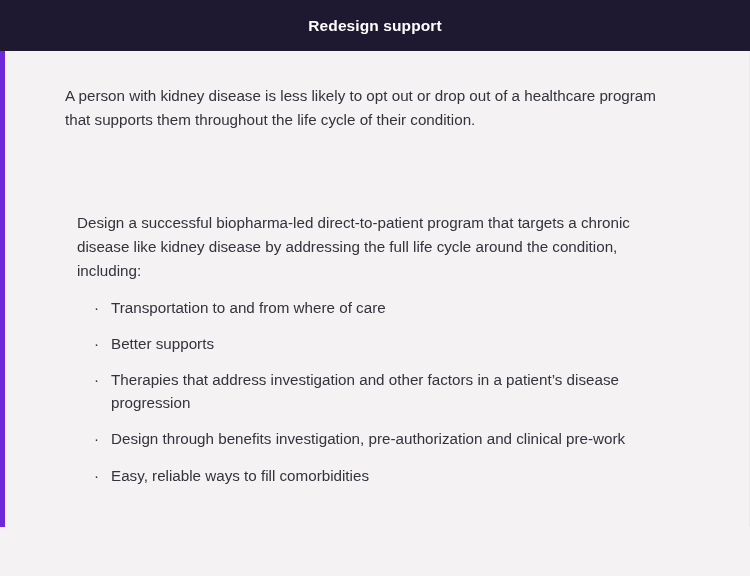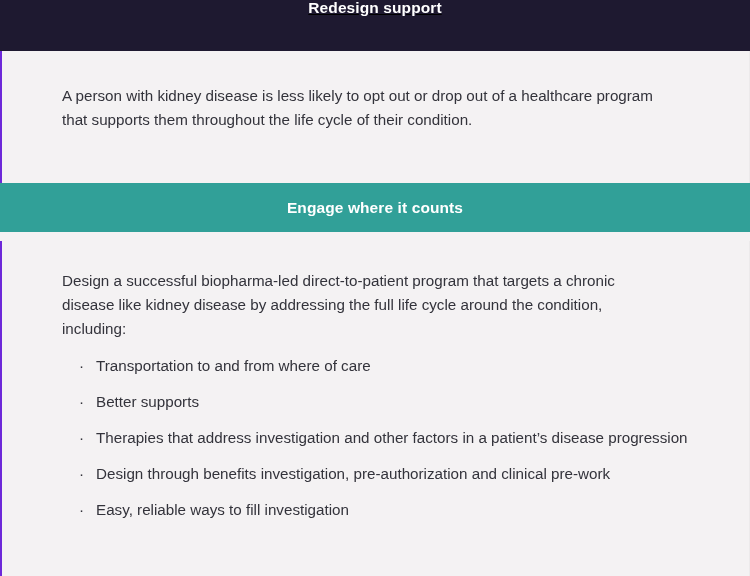--- a/index.html
+++ b/index.html
@@ -21,37 +21,36 @@
     box-sizing: border-box;
     background: #f4f2f3;
     overflow: hidden;
   }
 
   
   .header-band {
     height: 51px;
     background: #1e1930;
     display: flex;
-    align-items: flex-start;
+    align-items: center;
     justify-content: center;
     box-sizing: border-box;
-    text-decoration: underline;
   }
   .header-title {
     color: #ffffff;
     font-size: 15.5px;
     font-weight: bold;
     letter-spacing: 0.1px;
     line-height: 1;
   }
 
   
   .light-block {
     background: #f4f2f3;
-    border-left: 2px solid #6d28d9;
+    border-left: 5px solid #6d28d9;
     border-right: 1px solid #eceaeb;
     box-sizing: border-box;
   }
 
   .intro-block {
     padding: 33px 0 0 0;
     height: 132px;
   }
 
   .intro-text {
@@ -74,23 +73,22 @@
   .section-title {
     color: #ffffff;
     font-size: 15.5px;
     font-weight: bold;
     letter-spacing: 0.1px;
     line-height: 1;
   }
 
   
   .body-block {
-    padding: 28px 0 0 0;
+    padding: 28px 0 0 12px;
     height: 344px;
-    margin-top: 9px;
   }
 
   .body-text {
     margin: 0;
     padding: 0 80px 0 60px;
     color: #33333b;
     font-size: 15.2px;
     line-height: 1.58;
   }
 
@@ -128,23 +126,20 @@
 <div id="page">
 
   <div class="header-band">
     <div class="header-title">Redesign support</div>
   </div>
 
   <div class="light-block intro-block">
     <p class="intro-text">A person with kidney disease is less likely to opt out or drop out of a healthcare program that supports them throughout the life cycle of their condition.</p>
   </div>
 
-  <div class="section-band">
-    <div class="section-title">Engage where it counts</div>
-  </div>
 
   <div class="light-block body-block">
     <p class="body-text">Design a successful biopharma-led direct-to-patient program that targets a chronic disease like kidney disease by addressing the full life cycle around the condition, including:</p>
 
     <ul class="bullet-list">
       <li class="bullet-item">
         <span class="bullet-marker">·</span>
         <span>Transportation to and from where of care</span>
       </li>
       <li class="bullet-item">
@@ -154,18 +149,18 @@
       <li class="bullet-item">
         <span class="bullet-marker">·</span>
         <span>Therapies that address investigation and other factors in a patient’s disease progression</span>
       </li>
       <li class="bullet-item">
         <span class="bullet-marker">·</span>
         <span>Design through benefits investigation, pre-authorization and clinical pre-work</span>
       </li>
       <li class="bullet-item">
         <span class="bullet-marker">·</span>
-        <span>Easy, reliable ways to fill investigation</span>
+        <span>Easy, reliable ways to fill comorbidities</span>
       </li>
     </ul>
   </div>
 
 </div>
 
 </body></html>

